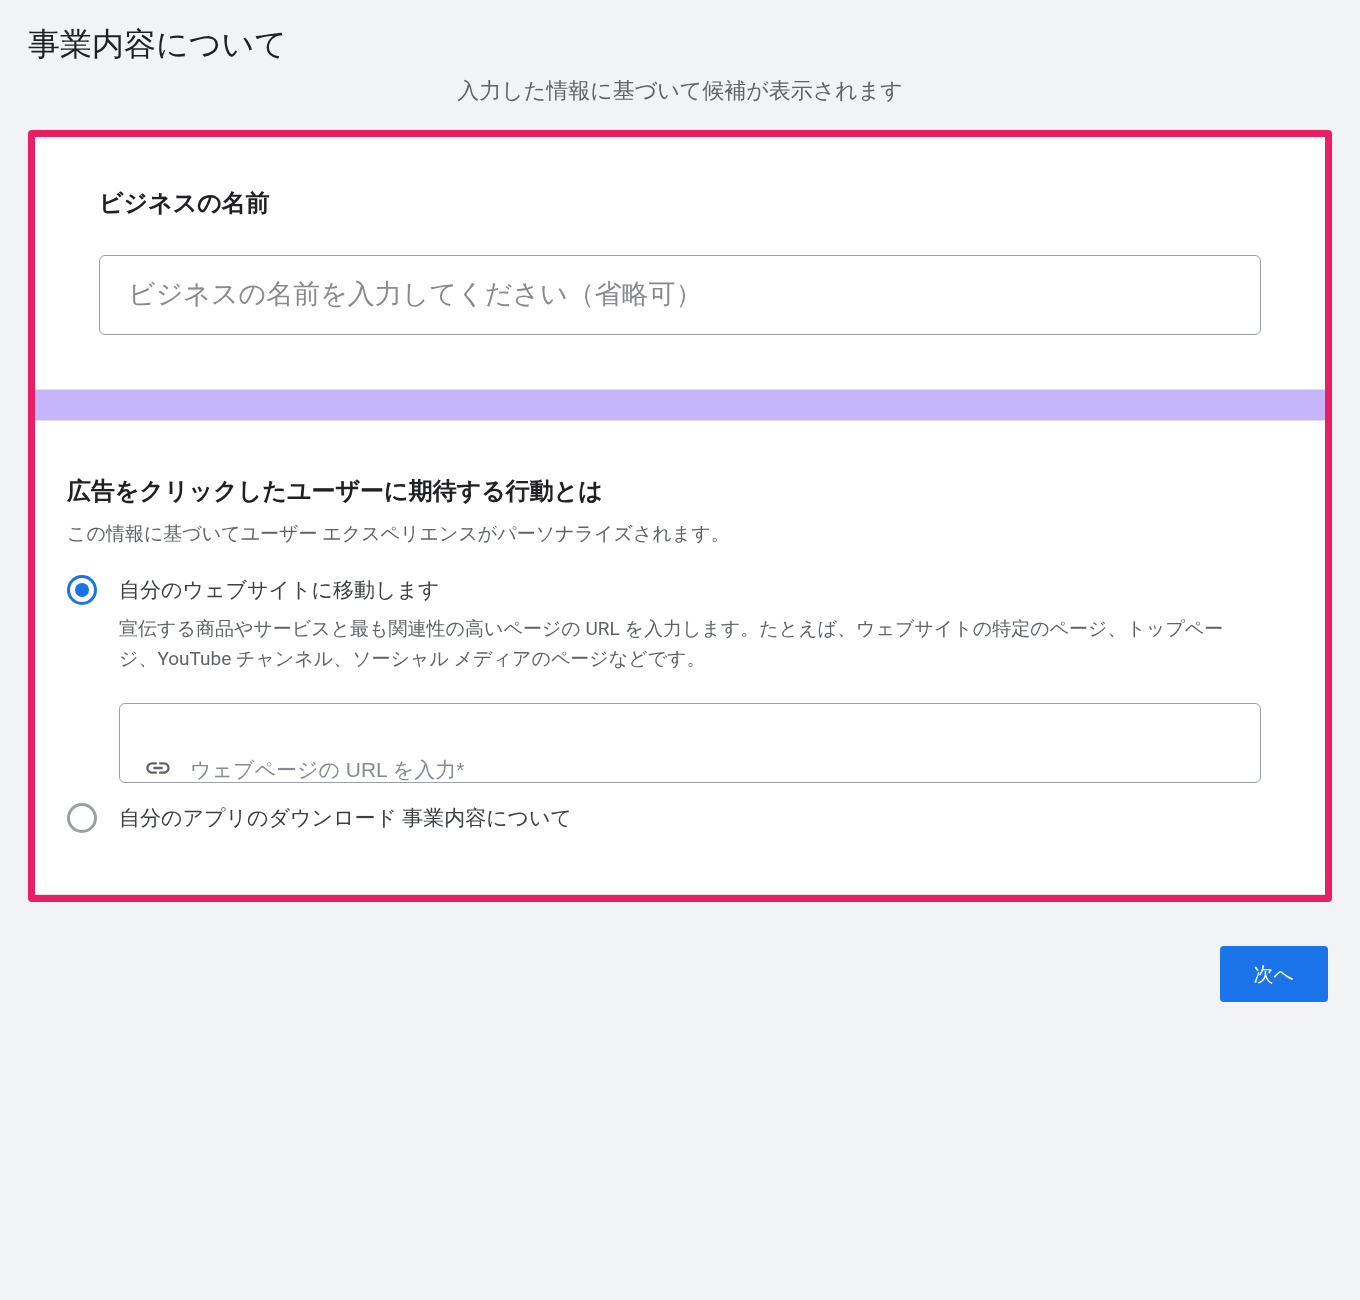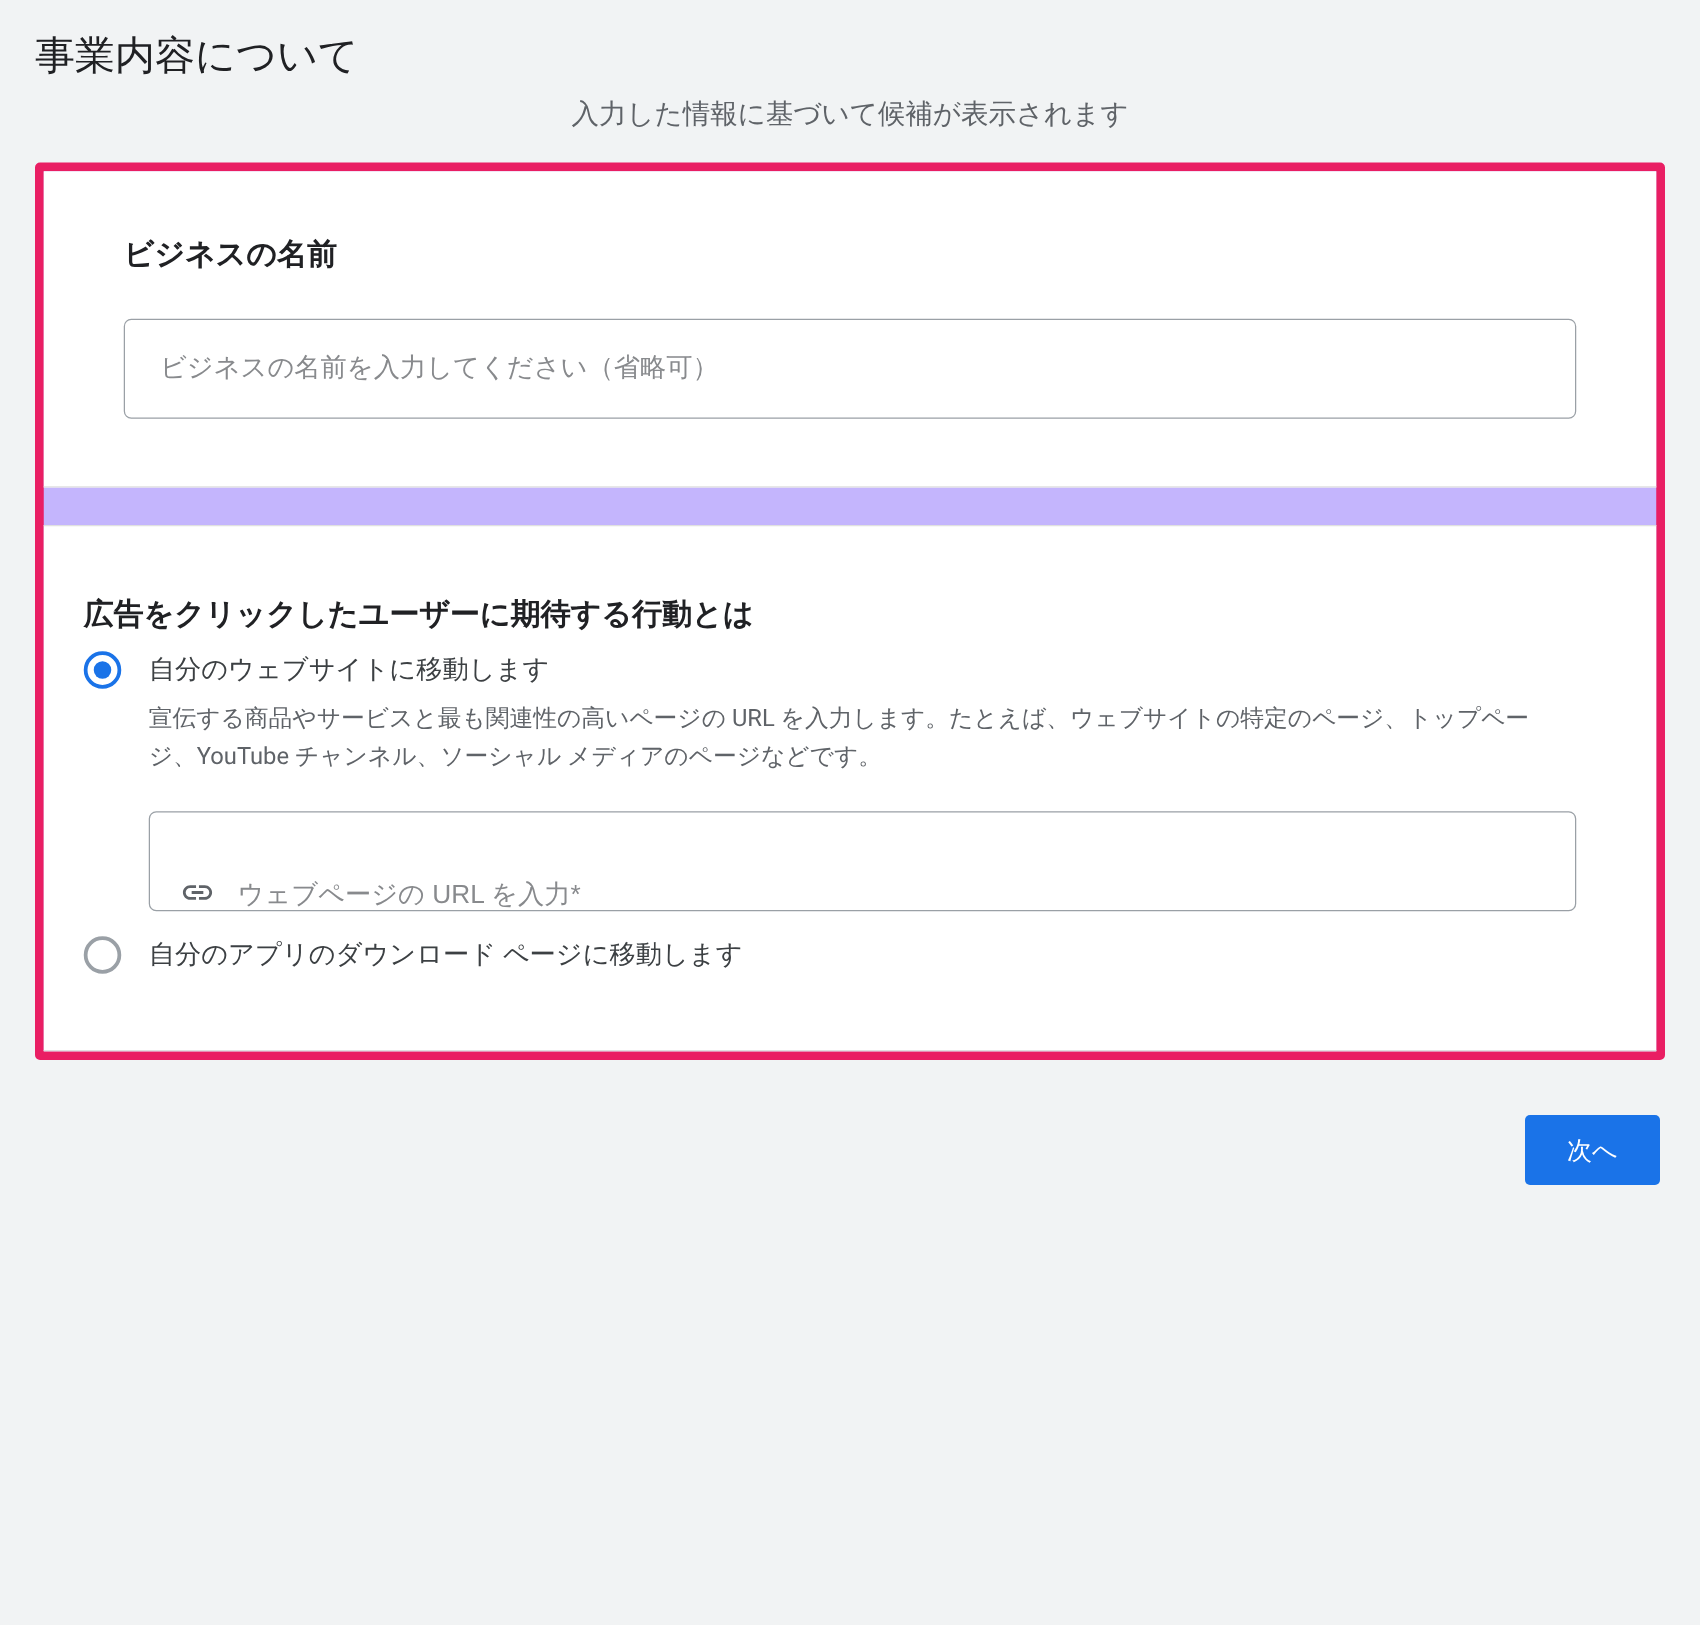--- a/index.html
+++ b/index.html
@@ -64,21 +64,21 @@
       font-size: 19px;
       color: #5f6368;
       margin-bottom: 28px;
     }
     .text-input {
       width: 100%;
       height: 80px;
       border: 1px solid #9aa0a6;
       border-radius: 6px;
       padding: 0 28px;
-      font-size: 21px;
+      font-size: 27px;
       color: #202124;
       background: #fff;
     }
     .text-input::placeholder {
       color: #888a8d;
     }
     .gap {
       height: 30px;
     }
     .radio-option {
@@ -187,20 +187,21 @@
       <div class="section-title">ビジネスの名前</div>
       <input type="text" class="text-input" placeholder="ビジネスの名前を入力してください（省略可）" style="">
     </div>
   </div>
 
   <div class="gap"></div>
 
   <div class="card">
     <div class="card-inner-second">
       <div class="section-title-tight">広告をクリックしたユーザーに期待する行動とは</div>
+      <div class="section-sub">この情報に基づいてユーザー エクスペリエンスがパーソナライズされます。</div>
 
       <div class="radio-option">
         <div class="radio-circle selected"></div>
         <div class="option-body">
           <div class="option-label">自分のウェブサイトに移動します</div>
           <div class="option-desc">宣伝する商品やサービスと最も関連性の高いページの URL を入力します。たとえば、ウェブサイトの特定のページ、トップページ、YouTube チャンネル、ソーシャル メディアのページなどです。</div>
           <div class="url-field">
             <svg class="link-icon" viewBox="0 0 24 24" fill="currentColor">
               <path d="M3.9 12c0-1.71 1.39-3.1 3.1-3.1h4V7H7c-2.76 0-5 2.24-5 5s2.24 5 5 5h4v-1.9H7c-1.71 0-3.1-1.39-3.1-3.1zM8 13h8v-2H8v2zm9-6h-4v1.9h4c1.71 0 3.1 1.39 3.1 3.1s-1.39 3.1-3.1 3.1h-4V17h4c2.76 0 5-2.24 5-5s-2.24-5-5-5z"></path>
             </svg>
@@ -208,21 +209,21 @@
           </div>
         </div>
       </div>
 
       <div style="height:20px"></div>
 
 
       <div class="radio-option">
         <div class="radio-circle"></div>
         <div class="option-body">
-          <div class="option-label">自分のアプリのダウンロード ページに移動します</div>
+          <div class="option-label">自分のアプリのダウンロード 事業内容について</div>
         </div>
       </div>
 
     </div>
   </div>
 
 </div>
 
 <div class="footer">
   <button class="next-btn">次へ</button>

